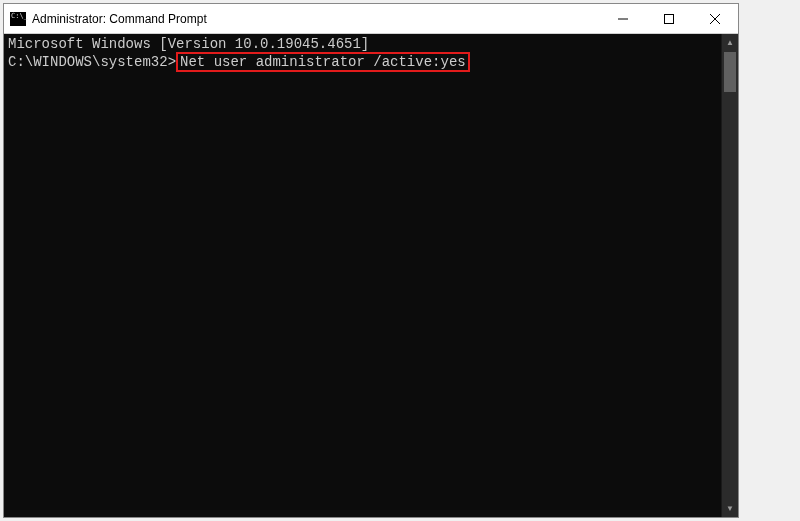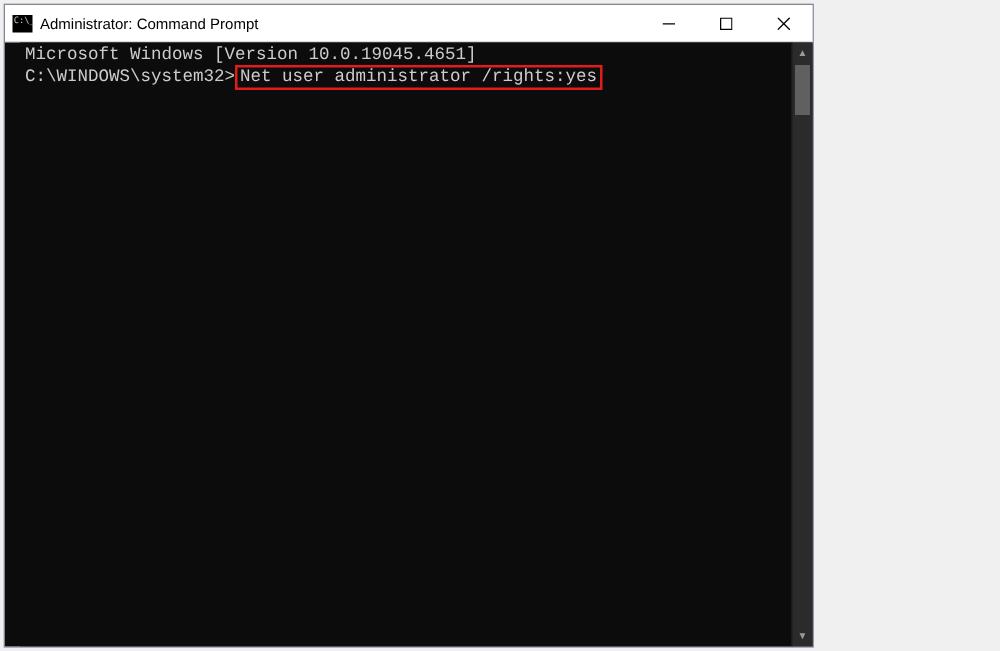--- a/index.html
+++ b/index.html
@@ -4,23 +4,23 @@
   <style>
     * { margin: 0; padding: 0; box-sizing: border-box; }
     body {
       background: #f0f0f0;
       font-family: "Segoe UI", Tahoma, sans-serif;
       display: flex;
       align-items: flex-start;
       justify-content: flex-start;
     }
     .window {
-      width: 648px;
+      width: 736px;
       height: 515px;
-      background: #c4b5fd;
+      background: #b91c1c;
       border: 1px solid #888;
       margin: 3px;
       position: relative;
       display: flex;
       flex-direction: column;
     }
     .titlebar {
       height: 30px;
       background: #ffffff;
       display: flex;
@@ -73,21 +73,20 @@
     .terminal {
       flex: 1;
       background: #0c0c0c;
       color: #cccccc;
       font-family: Consolas, "Courier New", monospace;
       font-size: 14px;
       line-height: 16px;
       padding: 2px 4px;
       white-space: pre;
       overflow: hidden;
-      margin-left: 12px;
     }
     .scrollbar-track {
       width: 17px;
       background: #2b2b2b;
       position: relative;
       border-left: 1px solid #1a1a1a;
     }
     .scrollbar-thumb {
       position: absolute;
       top: 18px;
@@ -136,21 +135,21 @@
       <div class="win-btn close">
         <svg viewBox="0 0 10 10">
             <line x1="0" y1="0" x2="10" y2="10" stroke="#000" stroke-width="1"></line>
             <line x1="10" y1="0" x2="0" y2="10" stroke="#000" stroke-width="1"></line>
           </svg>
       </div>
     </div>
   </div>
 
   <div class="content-wrap">
-    <div class="terminal"><span class="term-line">Microsoft Windows [Version 10.0.19045.4651]</span><span class="term-line"></span><span class="term-line"><span>C:\WINDOWS\system32&gt;</span><span class="highlight-box"><span>Net user administrator /rights:yes</span></span></span></div>
+    <div class="terminal"><span class="term-line">Microsoft Windows [Version 10.0.19045.4651]</span><span class="term-line"></span><span class="term-line"><span>C:\WINDOWS\system32&gt;</span><span class="highlight-box"><span>Net user administrator /active:yes</span></span></span></div>
 
     <div class="scrollbar-track">
       <div class="scroll-arrow up">▲</div>
       <div class="scrollbar-thumb"></div>
       <div class="scroll-arrow down">▼</div>
     </div>
   </div>
 </div>
 
 </body></html>

